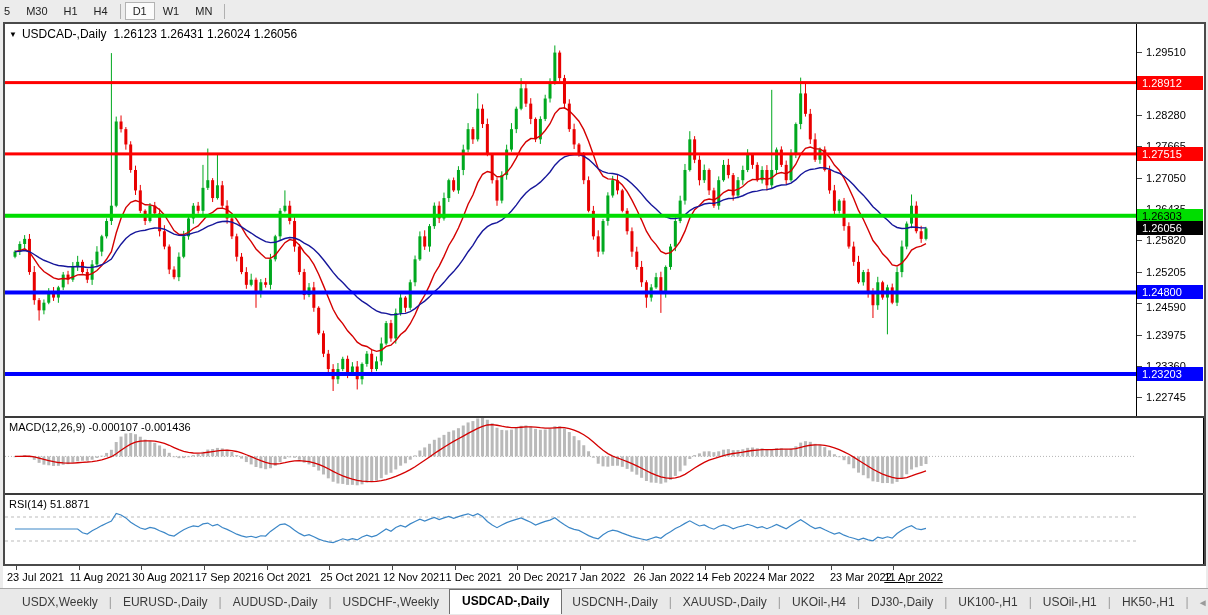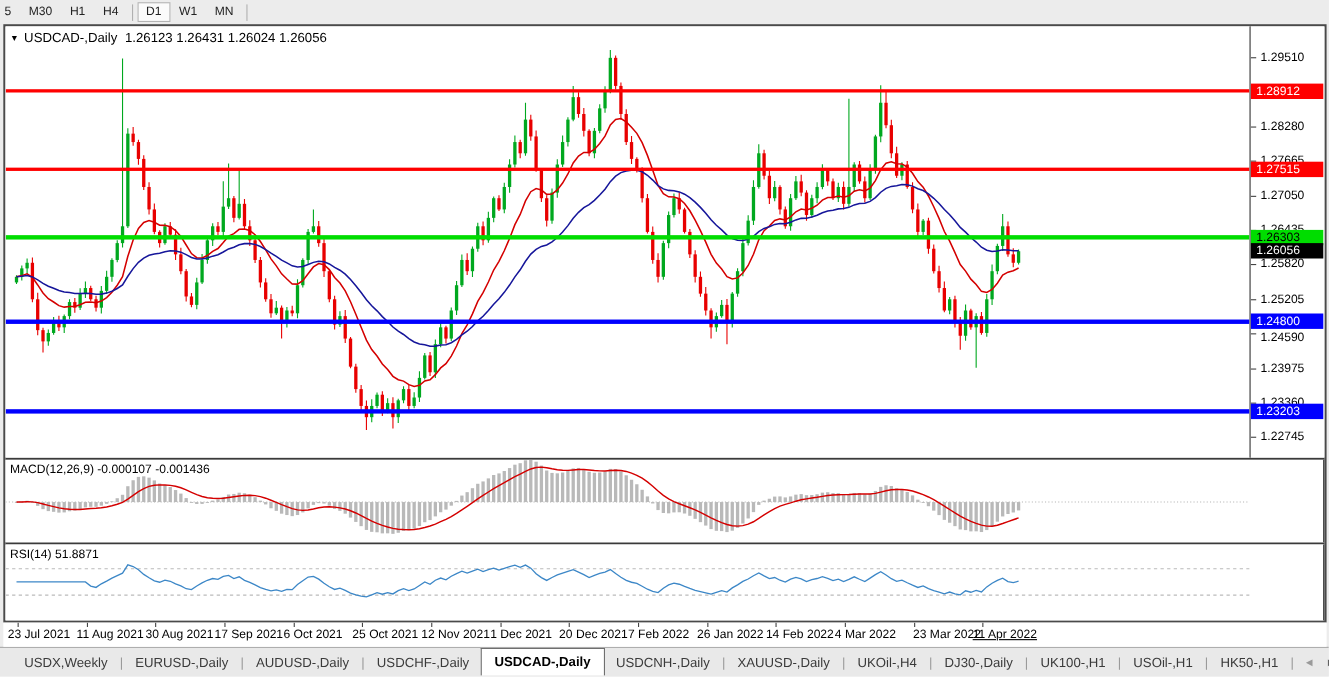--- a/index.html
+++ b/index.html
@@ -725,41 +725,41 @@
       <div class="date-label" style="left: 254.64px;">6 Oct 2021</div>
       <div class="date-tick" style="left: 326.3px;"></div>
       <div class="date-label" style="left: 317.3px;">25 Oct 2021</div>
       <div class="date-tick" style="left: 388.96px;"></div>
       <div class="date-label" style="left: 379.96px;">12 Nov 2021</div>
       <div class="date-tick" style="left: 451.62px;"></div>
       <div class="date-label" style="left: 442.62px; text-align: right;">1 Dec 2021</div>
       <div class="date-tick" style="left: 514.28px;"></div>
       <div class="date-label" style="left: 505.28px;">20 Dec 2021</div>
       <div class="date-tick" style="left: 576.94px;"></div>
-      <div class="date-label" style="left: 567.94px;">7 Feb 2022</div>
+      <div class="date-label" style="left: 567.94px;">7 Jan 2022</div>
       <div class="date-tick" style="left: 639.6px;"></div>
       <div class="date-label" style="left: 630.6px;">26 Jan 2022</div>
       <div class="date-tick" style="left: 702.26px;"></div>
       <div class="date-label" style="left: 693.26px;">14 Feb 2022</div>
       <div class="date-tick" style="left: 764.92px;"></div>
       <div class="date-label" style="left: 755.92px;">4 Mar 2022</div>
       <div class="date-tick" style="left: 827.58px;"></div>
       <div class="date-label" style="left: 827px;">23 Mar 2022</div>
       <div class="date-tick" style="left: 890.24px;"></div>
       <div class="date-label" style="left: 881.24px; text-decoration: underline;">11 Apr 2022</div>
     </div>
 
   <div id="tab-bar">
       <div class="tab">USDX,Weekly</div>
       <div class="tab-sep">|</div>
       <div class="tab">EURUSD-,Daily</div>
       <div class="tab-sep">|</div>
       <div class="tab">AUDUSD-,Daily</div>
       <div class="tab-sep">|</div>
-      <div class="tab">USDCHF-,Daily</div>
+      <div class="tab">USDCHF-,Weekly</div>
       <div class="tab active">USDCAD-,Daily</div>
       <div class="tab">USDCNH-,Daily</div>
       <div class="tab-sep">|</div>
       <div class="tab">XAUUSD-,Daily</div>
       <div class="tab-sep">|</div>
       <div class="tab">UKOil-,H4</div>
       <div class="tab-sep">|</div>
       <div class="tab">DJ30-,Daily</div>
       <div class="tab-sep">|</div>
       <div class="tab">UK100-,H1</div>

